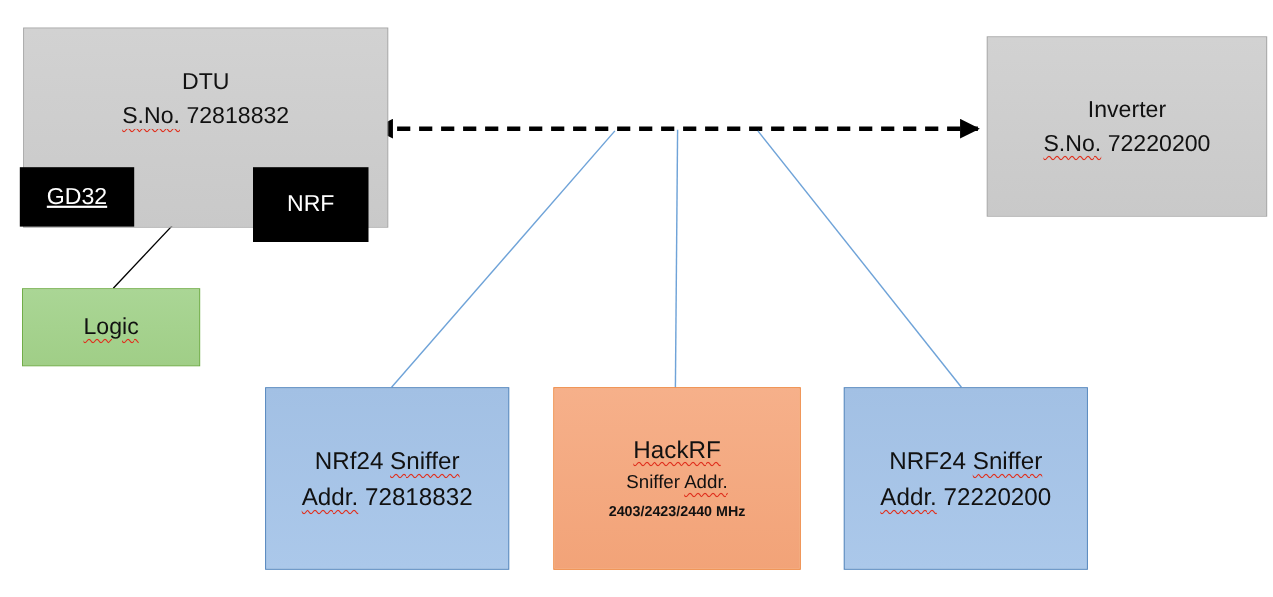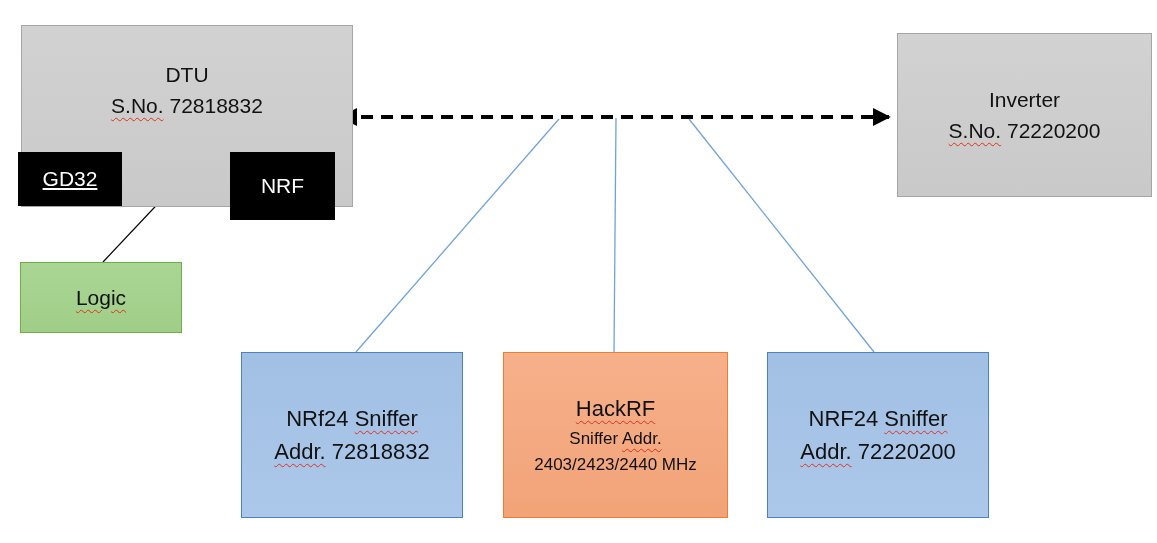--- a/index.html
+++ b/index.html
@@ -19,21 +19,21 @@
   .nrfchip{left:230px;top:152px;width:105px;height:68px;}
   .logic{left:20px;top:262px;width:162px;height:71px;font-size:21px;}
   .inverter{left:897px;top:33px;width:255px;height:164px;}
   .sniffL{left:241px;top:352px;width:222px;height:166px;}
   .hackrf{left:503px;top:352px;width:225px;height:166px;}
   .sniffR{left:767px;top:352px;width:222px;height:166px;}
   .tline{font-size:21px;line-height:31px;white-space:nowrap;}
   .bline{font-size:22px;line-height:33px;white-space:nowrap;}
   .hl1{font-size:22px;line-height:32px;white-space:nowrap;}
   .hl2{font-size:17px;line-height:27px;white-space:nowrap;}
-  .hl3{font-size:17px;line-height:26px;white-space:nowrap;}
+  .hl3{font-size:13px;line-height:26px;white-space:nowrap;font-weight:bold;}
   .sq{text-decoration-line:underline;text-decoration-style:wavy;
       text-decoration-color:var(--squiggle_red,#e0301e);text-decoration-thickness:1px;text-underline-offset:4px;}
 </style>
 </head>
 <body>
 
 <div class="canvas">
 
   <svg class="wires" width="1157" height="543" viewBox="0 0 1157 543" aria-hidden="true">
     <defs>

